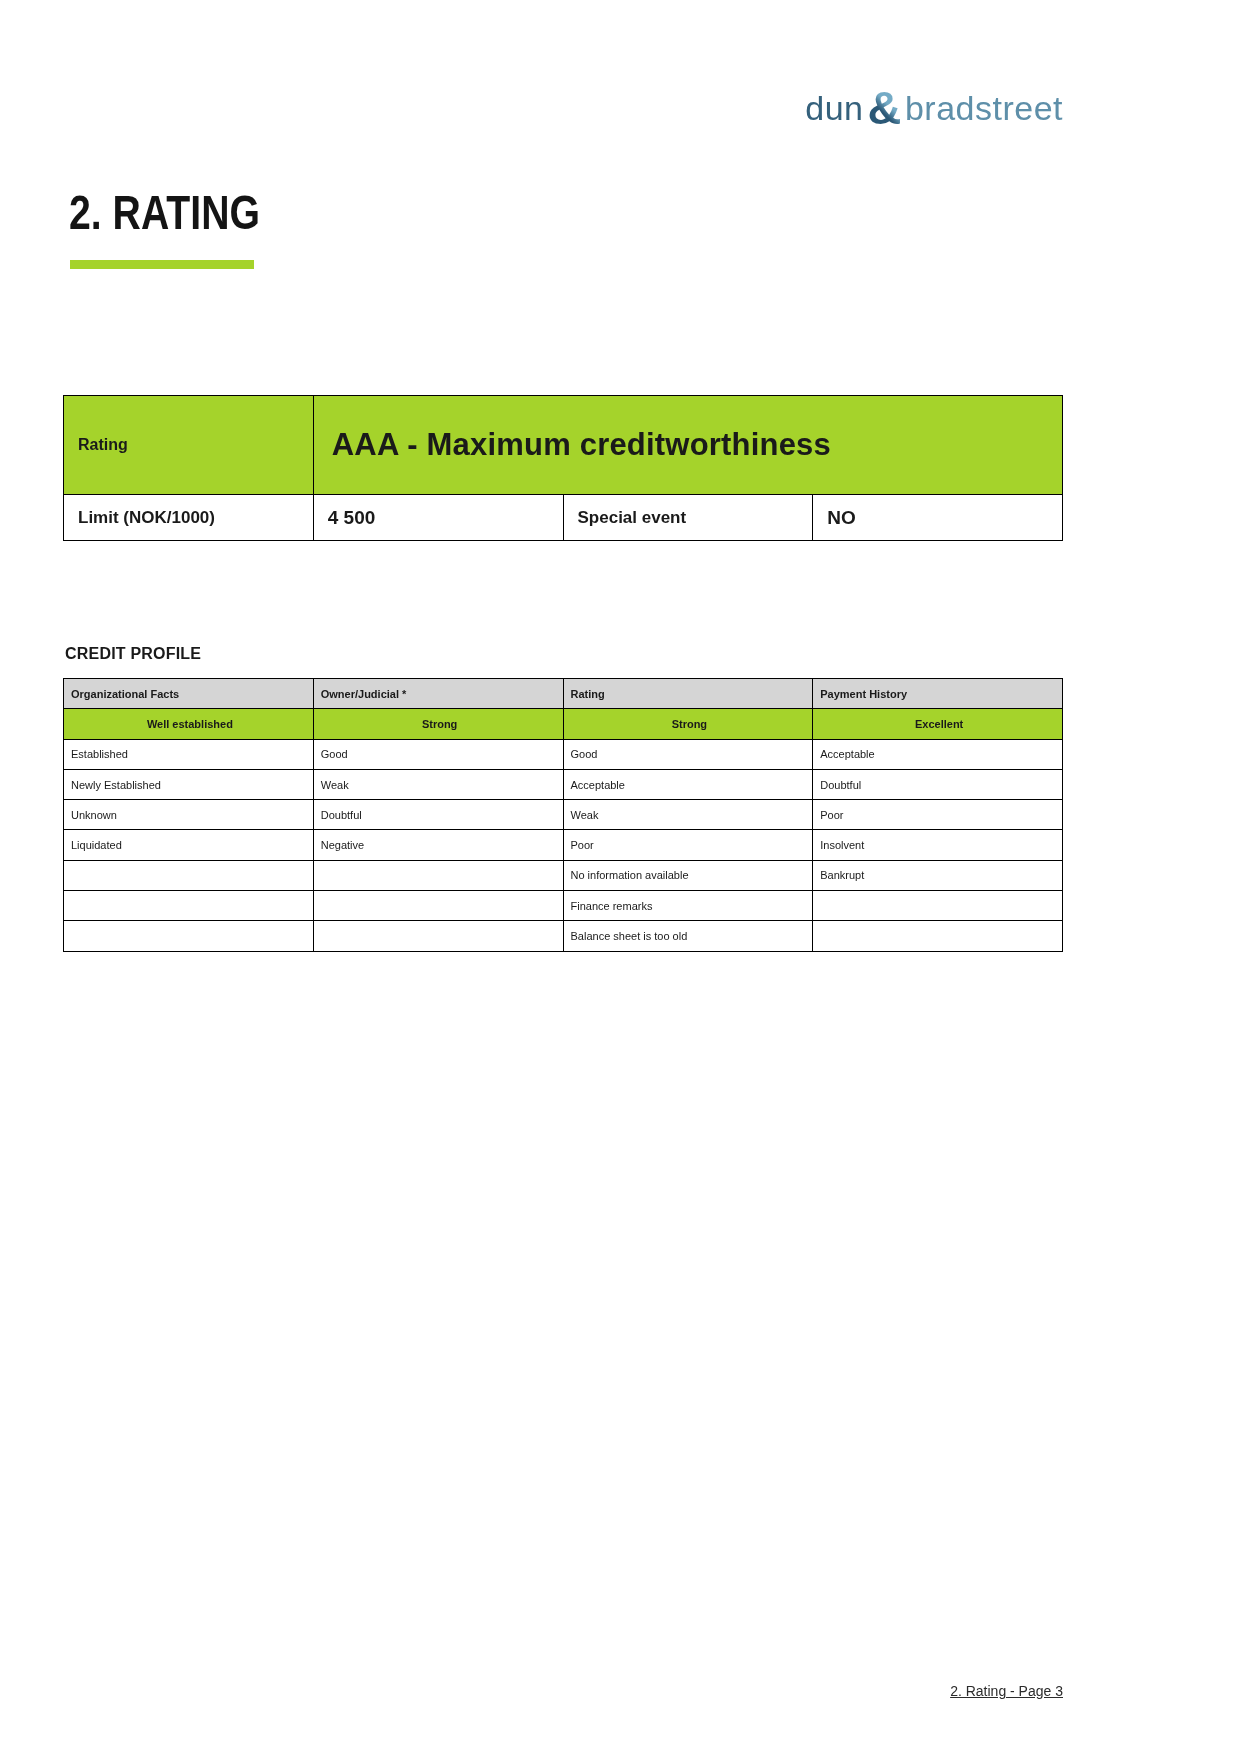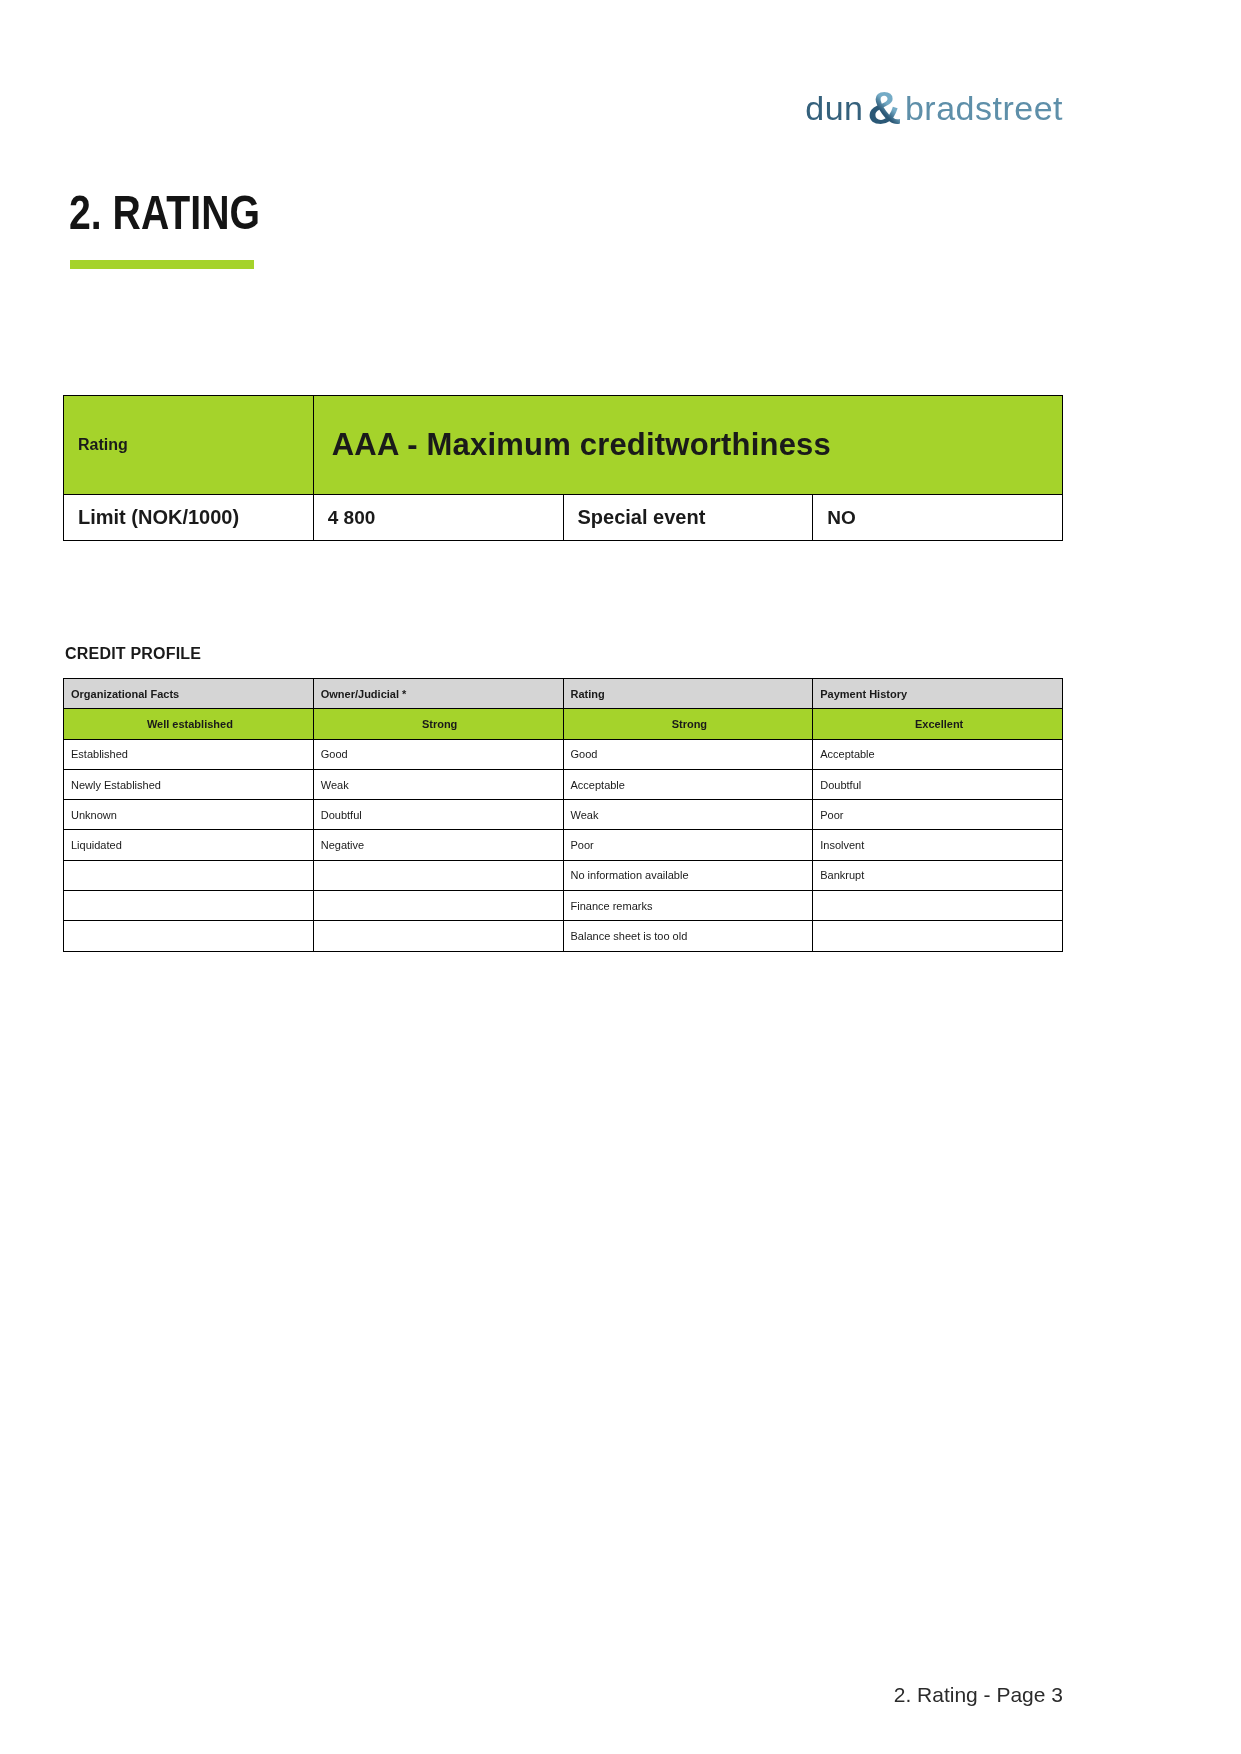--- a/index.html
+++ b/index.html
@@ -79,21 +79,21 @@
     font-weight: bold;
     padding-left: 14px;
   }
   .rating-cell-value {
     font-size: 31px;
     font-weight: bold;
     padding-left: 18px;
     letter-spacing: 0.2px;
   }
   .rating-table .row-sub { height: 46px; background: #fff; }
-  .sub-label { font-size: 20px; font-weight: bold; padding-left: 14px; }
+  .sub-label { font-size: 17px; font-weight: bold; padding-left: 14px; }
   .sub-value { font-size: 19px; font-weight: bold; padding-left: 14px; }
 
   
   .profile-title {
     position: absolute;
     left: 65px;
     top: 645px;
     font-size: 16px;
     font-weight: bold;
     letter-spacing: 0.2px;
@@ -118,22 +118,23 @@
     overflow: hidden;
   }
   .profile-table th { background: #d5d5d5; font-weight: bold; }
   .profile-table tr.highlight td { background: #a5d32b; font-weight: bold; text-align: center; }
 
   
   .footer {
     position: absolute;
     top: 1683px;
     right: 178px;
-    font-size: 21px;
+    font-size: 14px;
     color: #2b2b2b;
+    text-decoration: underline;
   }
 </style>
 </head>
 <body>
 
 <div class="page">
 
   <div class="logo">
     <span class="logo-dun">dun</span>
     <span class="logo-amp">&amp;</span>
@@ -150,21 +151,21 @@
         <col style="width:25%">
         <col style="width:25%">
       </colgroup>
     <tbody>
         <tr class="row-main">
       <td class="rating-cell-label">Rating</td>
       <td class="rating-cell-value" colspan="3">AAA - Maximum creditworthiness</td>
     </tr>
     <tr class="row-sub">
       <td class="sub-label">Limit (NOK/1000)</td>
-      <td class="sub-value">4 800</td>
+      <td class="sub-value">4 500</td>
       <td class="sub-label">Special event</td>
       <td class="sub-value">NO</td>
     </tr>
   </tbody>
     </table>
 
   <div class="profile-title">CREDIT PROFILE</div>
 
   <table class="profile-table">
     <colgroup>

